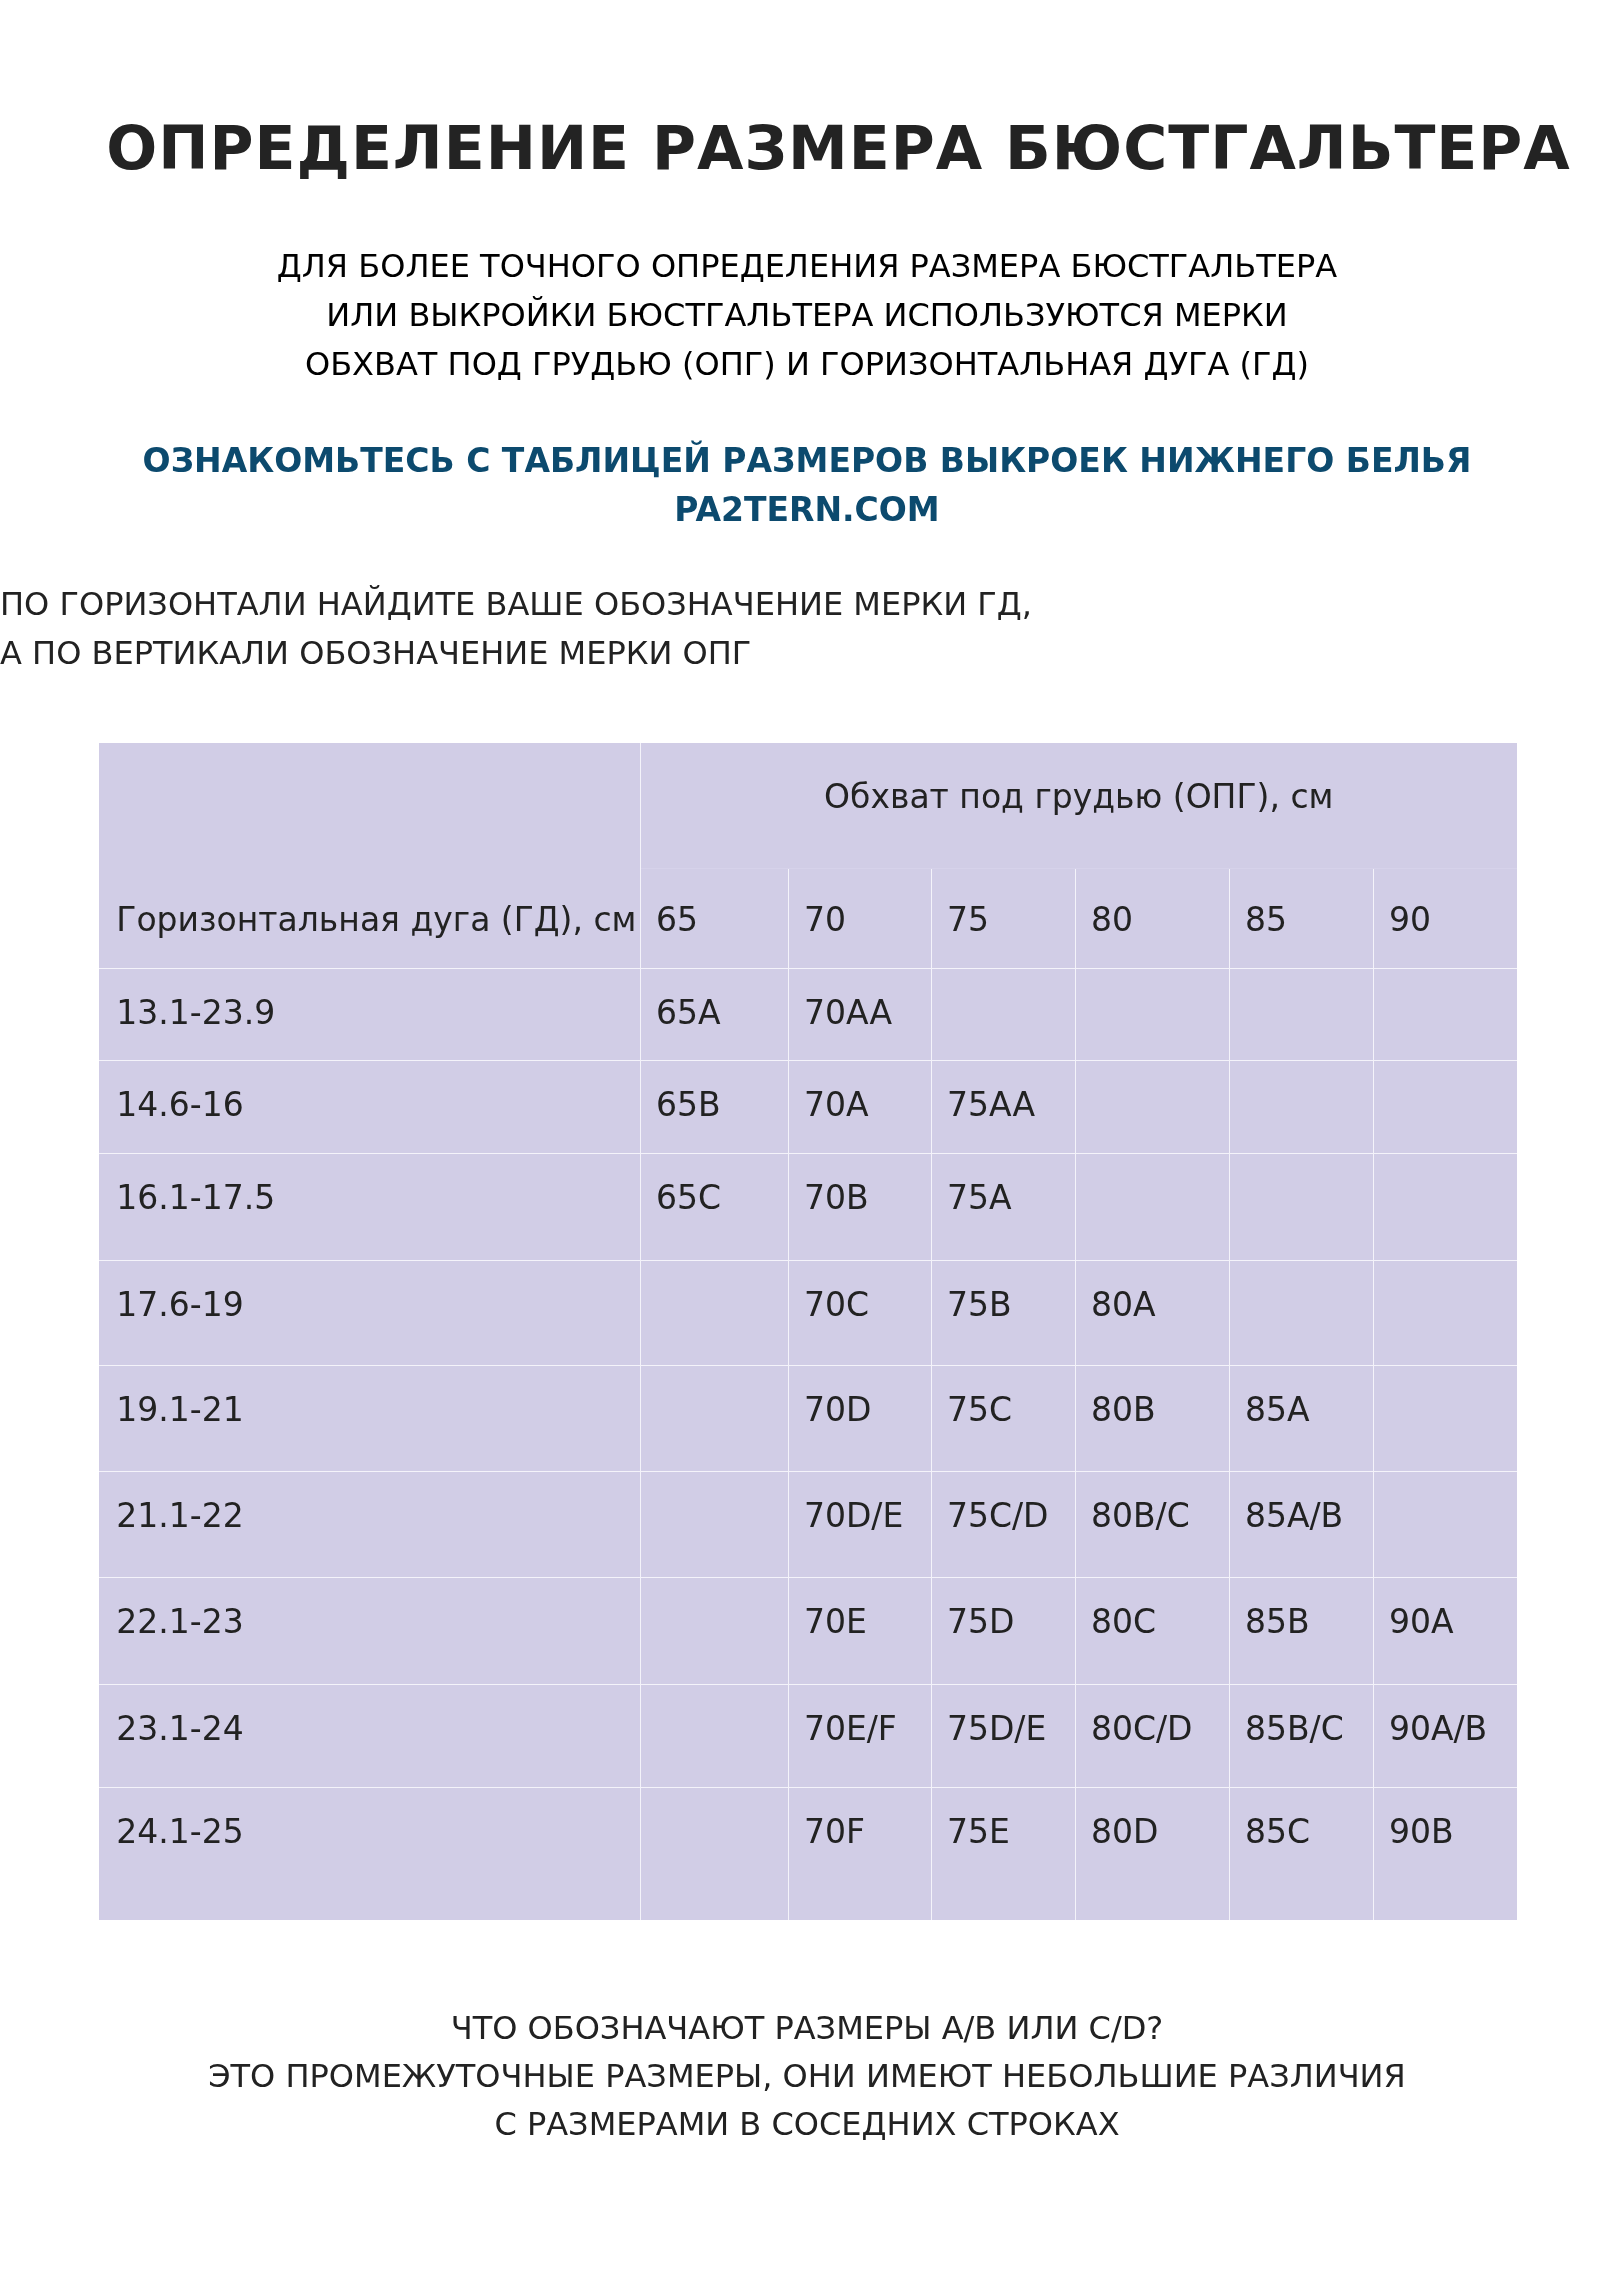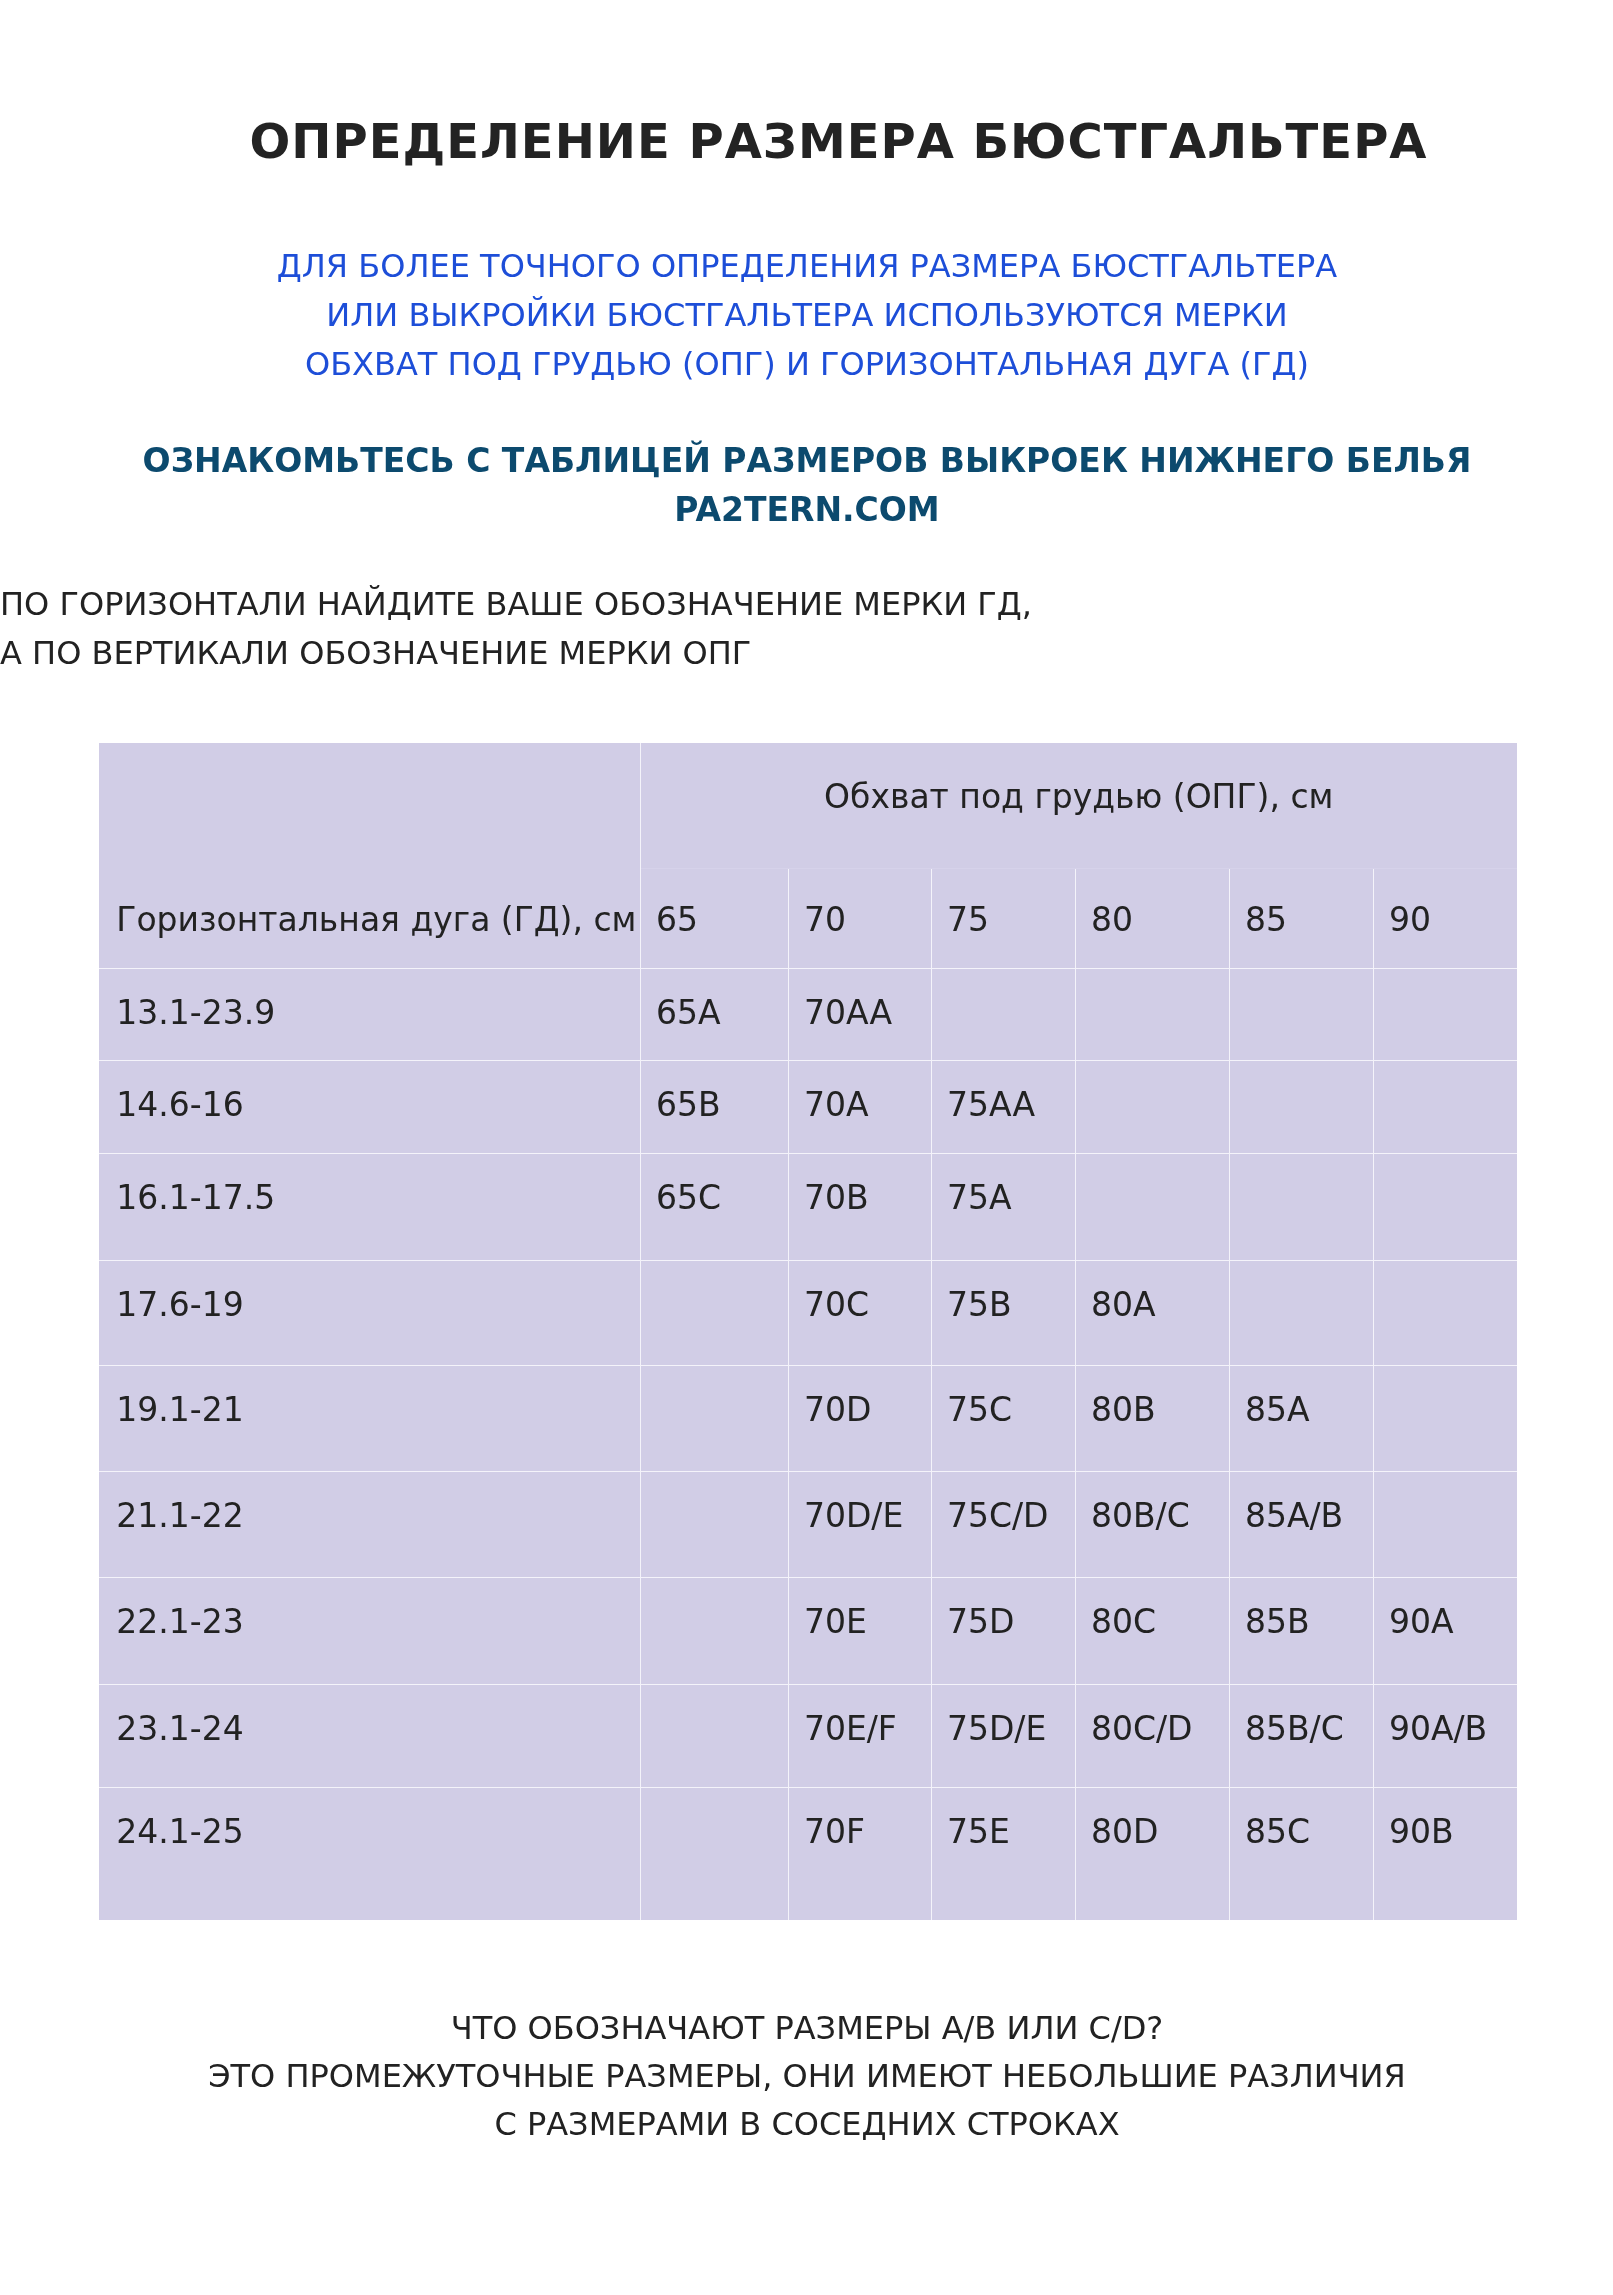--- a/index.html
+++ b/index.html
@@ -1,22 +1,22 @@
 <!DOCTYPE html>
 <html><head>
 <meta charset="utf-8">
 <style>
   html, body { margin: 0; padding: 0; background: #ffffff; }
   body { width: 1614px; height: 2295px; position: relative; overflow: hidden;
          font-family: "DejaVu Sans", "Liberation Sans", sans-serif; color: #222222; }
   .title { position: absolute; left: 0; right: 0; top: 113px; text-align: center;
-           font-family: "DejaVu Sans", sans-serif; font-weight: bold; font-size: 48px;
+           font-family: "DejaVu Sans", sans-serif; font-weight: bold; font-size: 60px;
            letter-spacing: 1px; color: #232323; padding-left: 63px; white-space: nowrap; }
   .intro { position: absolute; left: 0; right: 0; top: 242px; text-align: center;
-           font-size: 32px; line-height: 49px; color: #1d4ed8; }
+           font-size: 32px; line-height: 49px; color: #000000; }
   .intro div, .purple div, .instr div, .footer div { white-space: nowrap; }
   .purple { position: absolute; left: 0; right: 0; top: 436px; text-align: center;
             font-weight: bold; font-size: 33px; line-height: 49px; color: #0c4a6e; }
   .instr { position: absolute; left: 0; right: 0; top: 580px; text-align: left;
            font-size: 32px; line-height: 49px; color: #222222; }
   .footer { position: absolute; left: 0; right: 0; top: 2004px; text-align: center;
             font-size: 32px; line-height: 48px; color: #222222; }
 
   table.sizes { position: absolute; left: 99px; top: 743px; width: 1418px;
                 border-collapse: collapse; table-layout: fixed; background: #D1CDE6; }

